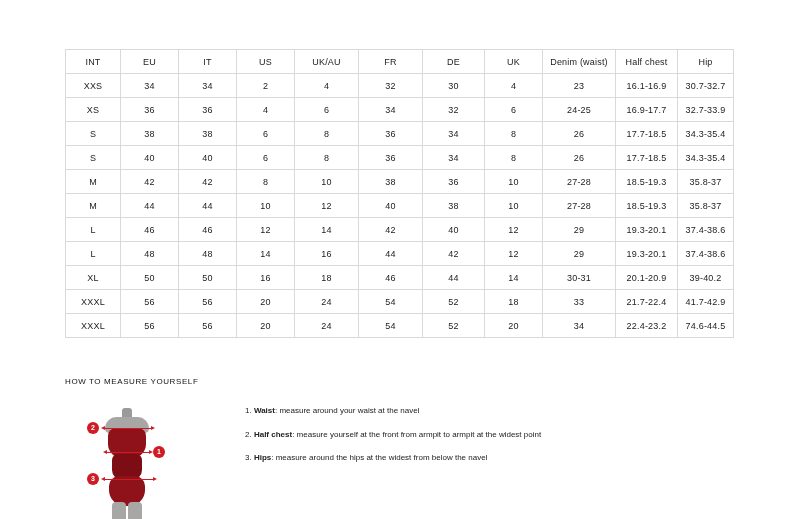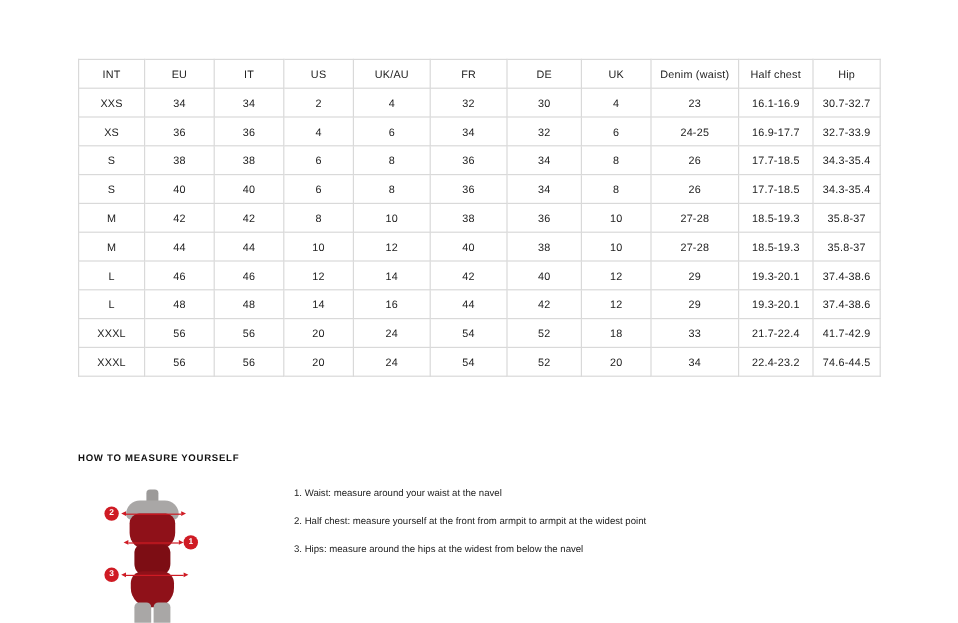--- a/index.html
+++ b/index.html
@@ -63,21 +63,21 @@
 
   
   .howto {
     position: absolute;
     left: 65px;
     top: 349px;
     width: 700px;
   }
   .howto-title {
     font-size: 8px;
-    font-weight: bold;
+    font-weight: normal;
     letter-spacing: 0.6px;
     color: #111;
     margin-bottom: 10px;
   }
   .howto-body {
     position: relative;
     display: flex;
     align-items: flex-start;
   }
   .figure-area {
@@ -89,21 +89,21 @@
   .steps {
     margin-left: 55px;
     padding-top: 10px;
   }
   .step {
     font-size: 8px;
     color: #222;
     line-height: 1.2;
     margin-bottom: 14px;
   }
-  .step b { font-weight: normal; }
+  .step b { font-weight: bold; }
 
   
   .torso {
     position: absolute;
     left: 40px;
     top: 12px;
     width: 44px;
     height: 118px;
   }
   .neck {
@@ -342,20 +342,33 @@
             <td>14</td>
             <td>16</td>
             <td>44</td>
             <td>42</td>
             <td>12</td>
             <td>29</td>
             <td>19.3-20.1</td>
             <td>37.4-38.6</td>
           </tr>
           <tr>
+            <td>XL</td>
+            <td>50</td>
+            <td>50</td>
+            <td>16</td>
+            <td>18</td>
+            <td>46</td>
+            <td>44</td>
+            <td>14</td>
+            <td>30-31</td>
+            <td>20.1-20.9</td>
+            <td>39-40.2</td>
+          </tr>
+          <tr>
             <td>XXXL</td>
             <td>56</td>
             <td>56</td>
             <td>20</td>
             <td>24</td>
             <td>54</td>
             <td>52</td>
             <td>18</td>
             <td>33</td>
             <td>21.7-22.4</td>

